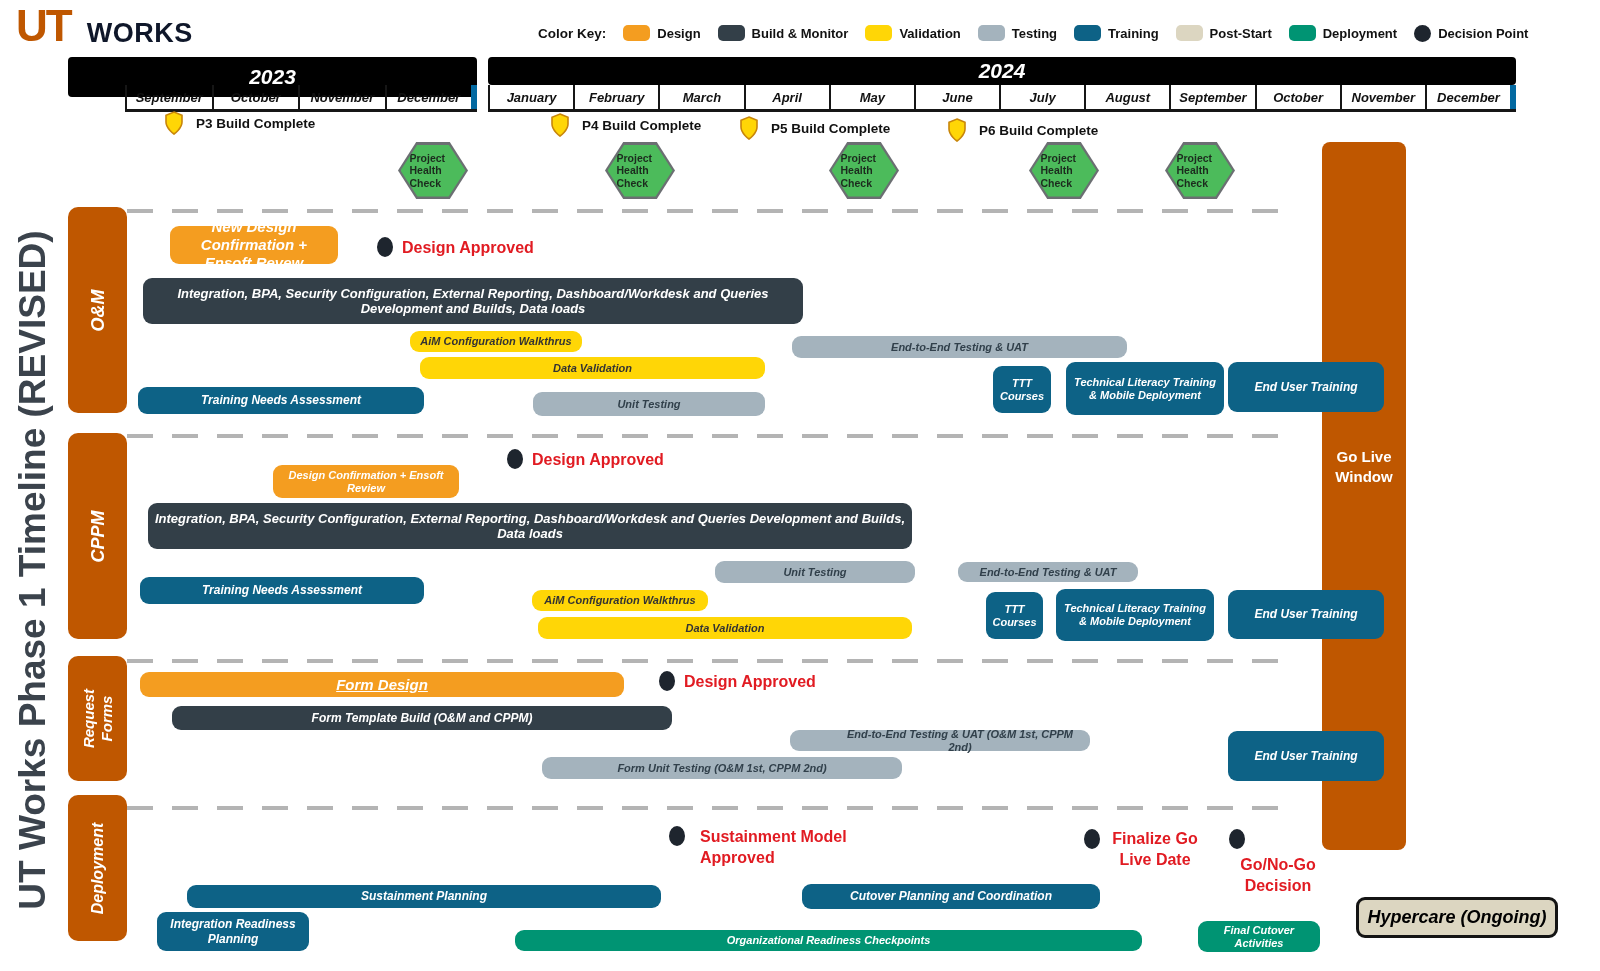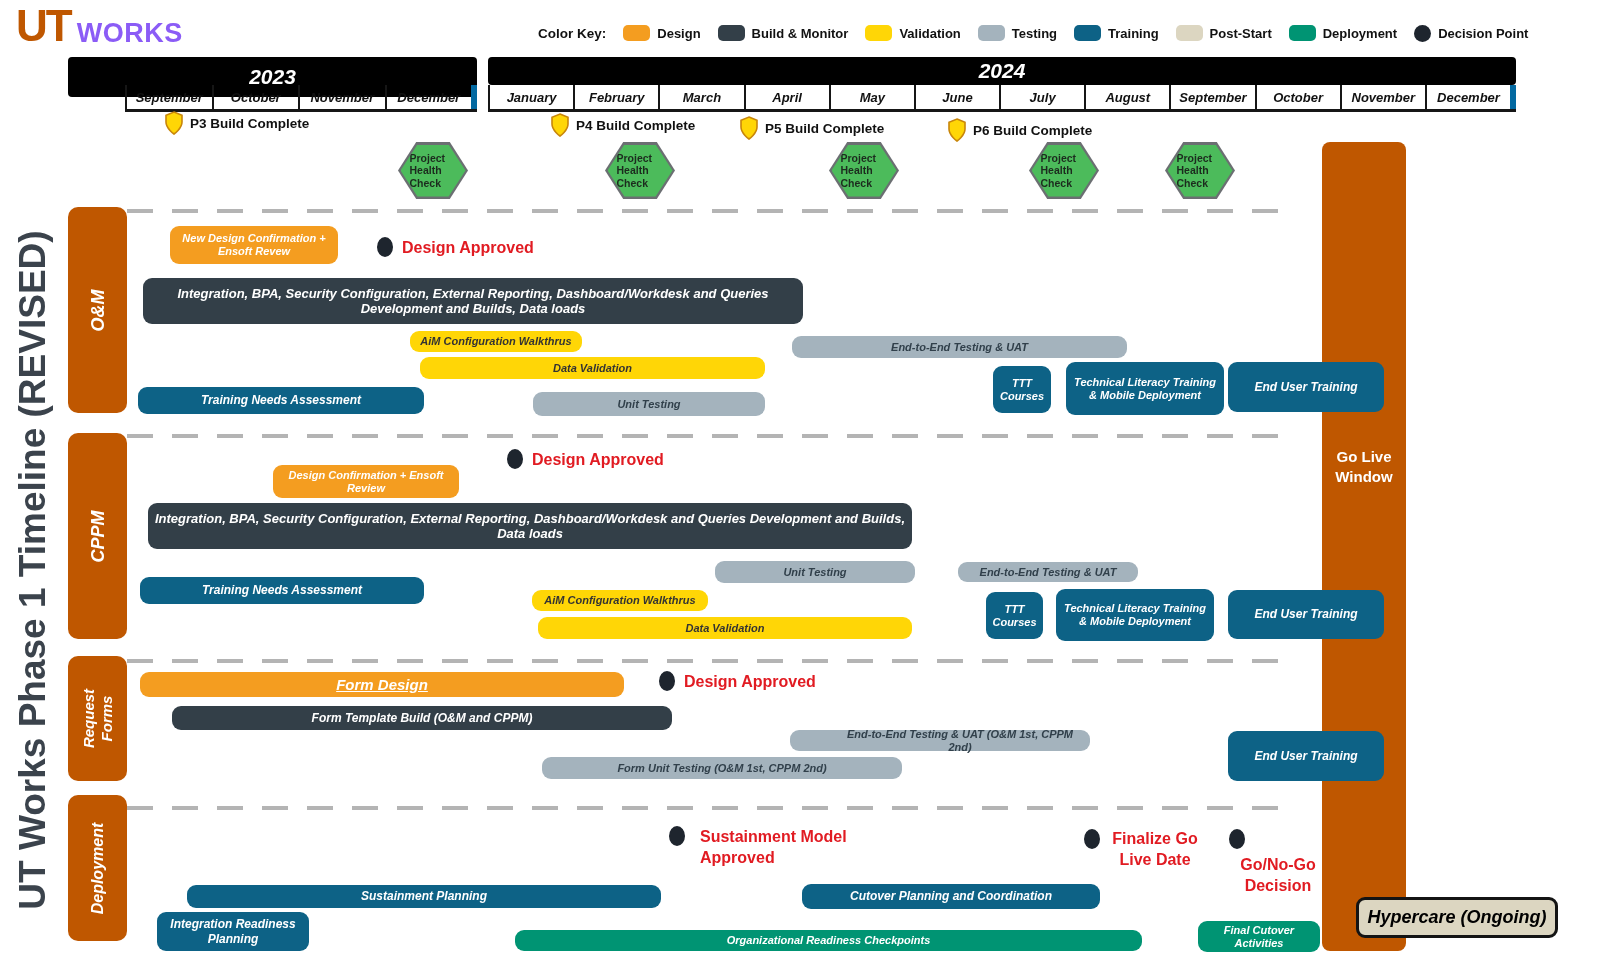--- a/index.html
+++ b/index.html
@@ -1,37 +1,37 @@
 <!DOCTYPE html>
 <html style="--c-design: #F49D20; --c-build: #333F48; --c-validation: #FFD606; --c-testing: #A4B3BD; --c-training: #0D6286; --c-poststart: #DCD6C1; --c-deployment: #009473; --c-decision: #1E252E; --c-lane: #BF5700; --c-red: #E11B22; --c-hex: #4CBB5B;"><head>
 <meta charset="utf-8">
 <style>
   html,body{margin:0;padding:0;background:#fff}
   .canvas{position:relative;width:1600px;height:971px;background:#fff;overflow:hidden;
           font-family:"Liberation Sans",sans-serif;}
 
   .logo{position:absolute;left:16px;top:4px;display:flex;align-items:flex-end}
   .logo-ut{font-size:44px;font-weight:900;color:var(--c-lane);letter-spacing:-2px;line-height:1}
-  .logo-works{font-size:27px;font-weight:800;color:#8b5cf6;line-height:1.08;margin-left:6px;letter-spacing:.5px}
+  .logo-works{font-size:27px;font-weight:800;color:#0f172a;line-height:1.08;margin-left:16px;letter-spacing:.5px}
 
   .legend{position:absolute;left:538px;top:20px;display:flex;align-items:center;gap:17px;height:26px}
   .legend-title{font-weight:700;font-size:13.5px;color:#111;white-space:nowrap}
   .legend-item{display:flex;align-items:center;gap:7px}
   .lg-rect{width:27px;height:16px;border-radius:5px}
   .lg-circle{width:17px;height:17px;border-radius:50%}
   .legend-label{font-weight:700;font-size:13px;color:#111;white-space:nowrap}
 
   .yearbar{position:absolute;height:28px;background:#000;color:#fff;border-radius:4px;
            display:flex;align-items:center;justify-content:center;font-weight:700;font-style:italic;font-size:21px}
   .months{position:absolute;display:flex;border-bottom:3px solid #161616;box-sizing:border-box}
   .mcell{flex:1;display:flex;align-items:center;justify-content:center;font-weight:700;font-style:italic;
          font-size:13px;color:#111;border-left:2px solid #161616;overflow:hidden}
   .mcell:last-child{border-right:6px solid #0369a1}
 
-  .marker{position:absolute;display:flex;align-items:center;gap:7px}
+  .marker{position:absolute;display:flex;align-items:center;gap:13px}
   .marker svg{display:block}
   .marker span{font-weight:700;font-size:13.5px;color:#111;white-space:nowrap}
 
   .hexo{position:absolute;clip-path:polygon(26% 0,74% 0,100% 50%,74% 100%,26% 100%,0 50%);
         background:#6b6f72;display:flex;align-items:center;justify-content:center}
   .hexi{width:calc(100% - 5px);height:calc(100% - 5px);clip-path:polygon(26% 0,74% 0,100% 50%,74% 100%,26% 100%,0 50%);
         background:var(--c-hex);display:flex;align-items:center;justify-content:center;
         font-weight:700;font-size:10.5px;color:#1c2b1e;line-height:1.18;padding:0 9px;box-sizing:border-box}
 
   .vtitle{position:absolute;left:-367px;top:548px;width:800px;height:44px;line-height:44px;
@@ -104,21 +104,21 @@
         <span class="legend-label">Deployment</span>
       </div>
       <div class="legend-item">
         <span class="lg-circle" style="background: rgb(30, 37, 46);"></span>
         <span class="legend-label">Decision Point</span>
       </div>
     </div>
 
   <div class="vtitle">UT Works Phase 1 Timeline (REVISED)</div>
 
-  <div class="golive" id="golive" style="left: 1322px; top: 142px; width: 84px; height: 809px;">
+  <div class="golive" id="golive" style="left: 1322px; top: 142px; width: 84px; height: 708px;">
     <div class="golive-label" id="golive-label" style="top: 305px;">Go Live
 Window</div>
   </div>
 
   <div class="hypercare" id="hypercare" style="left: 1356px; top: 897px; width: 202px; height: 41px;">Hypercare (Ongoing)</div>
 
 <div class="yearbar" style="left: 68px; top: 57px; width: 409px; height: 40px;">2023</div>
     <div class="yearbar" style="left: 488px; top: 57px; width: 1028px; height: 28px;">2024</div>
     <div class="months" style="left: 125px; top: 85px; width: 352px; height: 27px;">
       <div class="mcell">September</div>
@@ -193,21 +193,21 @@
     <div class="sep" style="left: 127px; top: 806px; width: 1168px;"></div>
     <div class="lane-tab" style="left: 68px; top: 207px; width: 59px; height: 206px;"></div>
     <div class="lane-label" style="left: -5.5px; top: 280.5px; width: 206px; height: 59px; font-size: 18px;">O&amp;M</div>
     <div class="lane-tab" style="left: 68px; top: 433px; width: 59px; height: 206px;"></div>
     <div class="lane-label" style="left: -5.5px; top: 506.5px; width: 206px; height: 59px; font-size: 18px;">CPPM</div>
     <div class="lane-tab" style="left: 68px; top: 656px; width: 59px; height: 125px;"></div>
     <div class="lane-label" style="left: 35px; top: 689px; width: 125px; height: 59px; font-size: 15px;">Request
 Forms</div>
     <div class="lane-tab" style="left: 68px; top: 795px; width: 59px; height: 146px;"></div>
     <div class="lane-label" style="left: 24.5px; top: 838.5px; width: 146px; height: 59px; font-size: 16px;">Deployment</div>
-    <div class="task t-design" style="left: 170px; top: 226px; width: 168px; height: 38px; font-size: 11px;">New Design Confirmation + Ensoft Revew</div>
+    <div class="task t-design" style="left: 170px; top: 226px; width: 168px; height: 38px; font-size: 15px;">New Design Confirmation + Ensoft Revew</div>
     <div class="task t-build" style="left: 143px; top: 278px; width: 660px; height: 46px; font-size: 13px;">Integration, BPA, Security Configuration, External Reporting, Dashboard/Workdesk and Queries Development and Builds, Data loads</div>
     <div class="task t-validation" style="left: 410px; top: 331px; width: 172px; height: 21px; font-size: 11px;">AiM Configuration Walkthrus</div>
     <div class="task t-testing" style="left: 792px; top: 336px; width: 335px; height: 22px; font-size: 11px;">End-to-End Testing &amp; UAT</div>
     <div class="task t-validation" style="left: 420px; top: 357px; width: 345px; height: 22px; font-size: 11px;">Data Validation</div>
     <div class="task t-training" style="left: 993px; top: 366px; width: 58px; height: 47px; font-size: 11px;">TTT Courses</div>
     <div class="task t-training" style="left: 1066px; top: 362px; width: 158px; height: 53px; font-size: 11px;">Technical Literacy Training &amp; Mobile Deployment</div>
     <div class="task t-training" style="left: 1228px; top: 362px; width: 156px; height: 50px; font-size: 12px;">End User Training</div>
     <div class="task t-training" style="left: 138px; top: 387px; width: 286px; height: 27px; font-size: 12px;">Training Needs Assessment</div>
     <div class="task t-testing" style="left: 533px; top: 392px; width: 232px; height: 24px; font-size: 11px;">Unit Testing</div>
     <div class="task t-design" style="left: 273px; top: 465px; width: 186px; height: 33px; font-size: 11px;">Design Confirmation + Ensoft Review</div>

